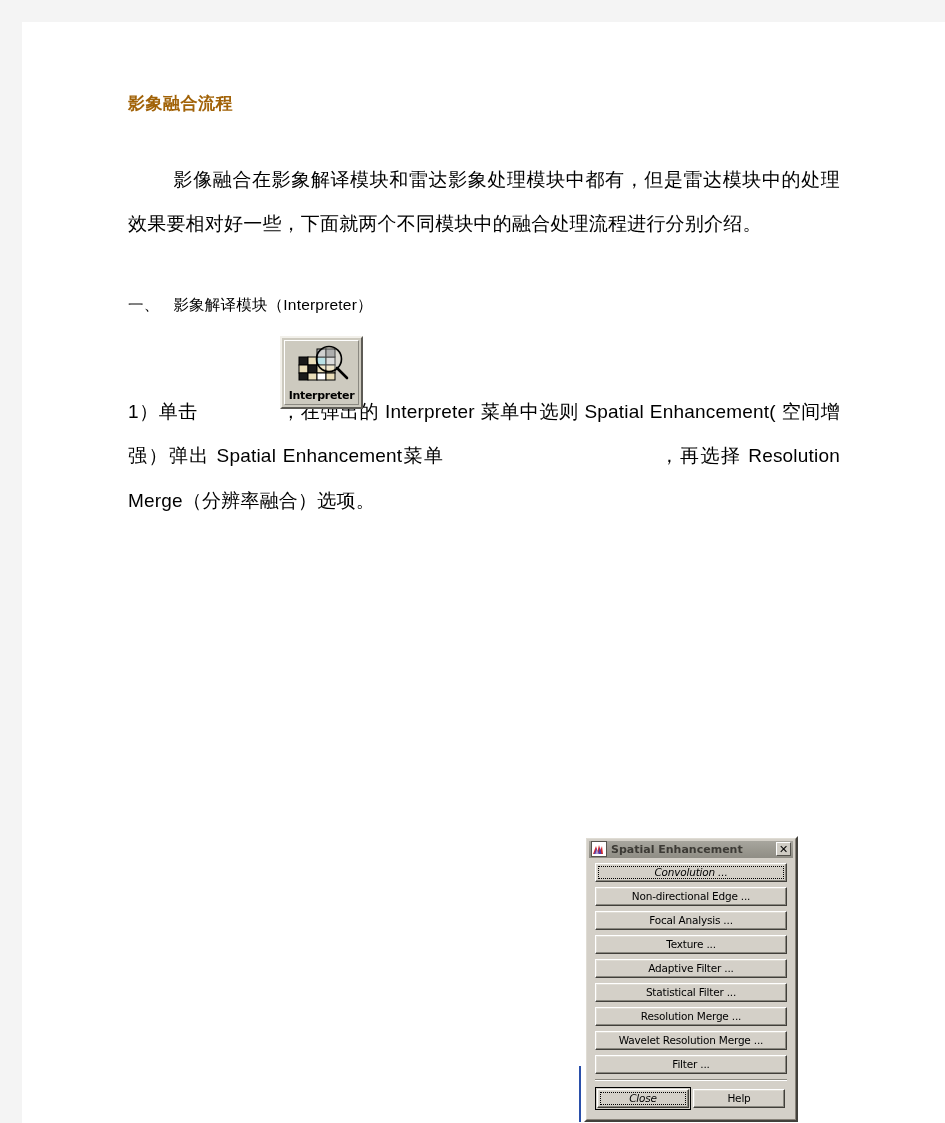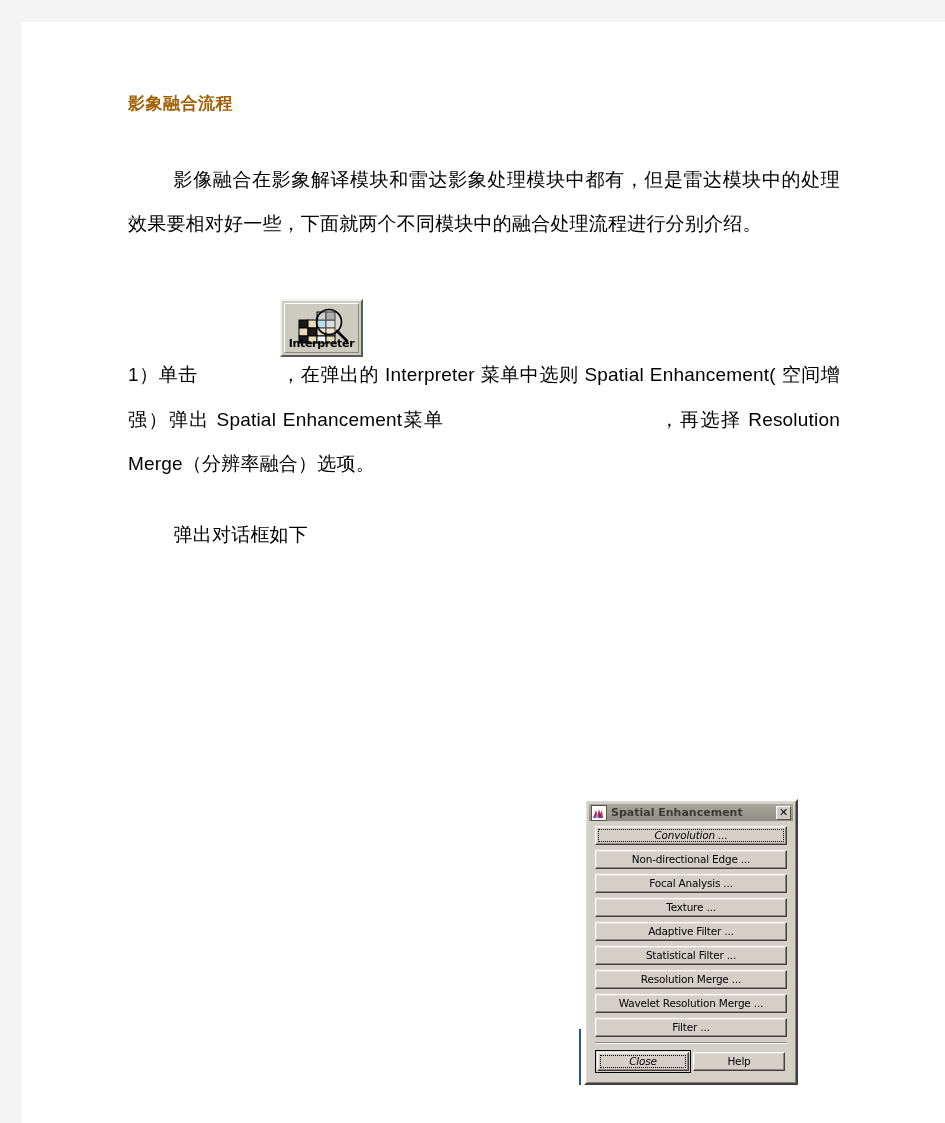--- a/index.html
+++ b/index.html
@@ -58,21 +58,21 @@
   .section-head .num { margin-right: 14px; }
 
   
   .step-block { position: relative; }
 
   .interp-btn {
     position: absolute;
     left: 152px;
     top: -54px;
     width: 83px;
-    height: 58px;
+    height: 73px;
     background: #cdcabf;
     border-top: 2px solid #f2f0ea;
     border-left: 2px solid #f2f0ea;
     border-right: 2px solid #5d5b55;
     border-bottom: 2px solid #5d5b55;
     box-sizing: border-box;
     z-index: 5;
   }
   .interp-inner {
     position: absolute;
@@ -259,20 +259,23 @@
 
 <div class="page">
   <div class="content">
 
     <h1 class="doc-title">影象融合流程</h1>
 
     <p class="para indent">影像融合在影象解译模块和雷达影象处理模块中都有，但是雷达模块中的处理效果要相对好一些，下面就两个不同模块中的融合处理流程进行分别介绍。</p>
 
     <div class="gap-lg"></div>
 
+    <div class="section-head">
+      <span class="num">一、</span><span>影象解译模块（Interpreter）</span>
+    </div>
 
     <div class="gap-lg"></div>
     <div class="gap-md"></div>
 
     <div class="step-block">
 
       <div class="interp-btn">
         <div class="interp-inner">
           <svg class="interp-art" viewBox="0 0 58 36">
 
@@ -345,16 +348,15 @@
           </div>
         </div>
       </div>
 
       <p class="para"><span>1）单击</span><span class="inline-spacer-btn"></span><span>，在弹出的 Interpreter 菜单中选则 Spatial  Enhancement( 空间增强）弹出 Spatial  Enhancement菜单</span><span class="inline-spacer-dialog"></span><span>，再选择 Resolution Merge（分辨率融合）选项。</span></p>
 
     </div>
 
     <div class="gap-md"></div>
 
-    <p class="para indent">弹出对话框如下</p>
 
   </div>
 </div>
 
 </body></html>

